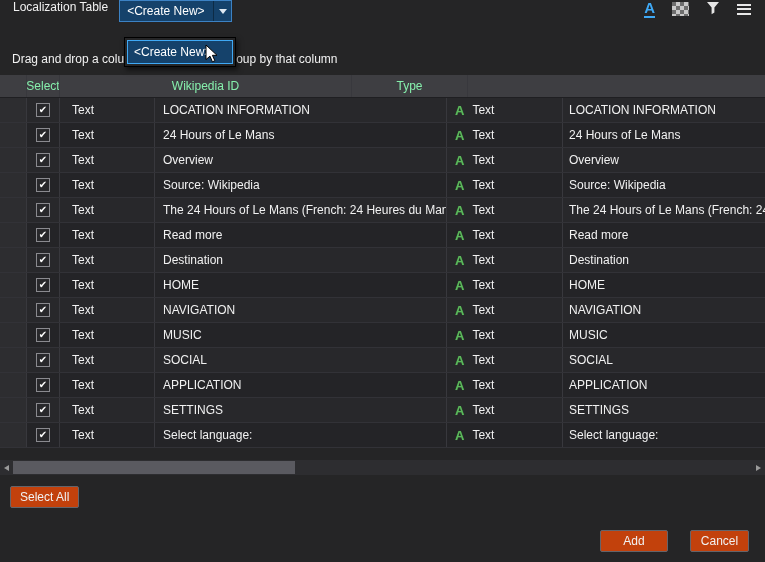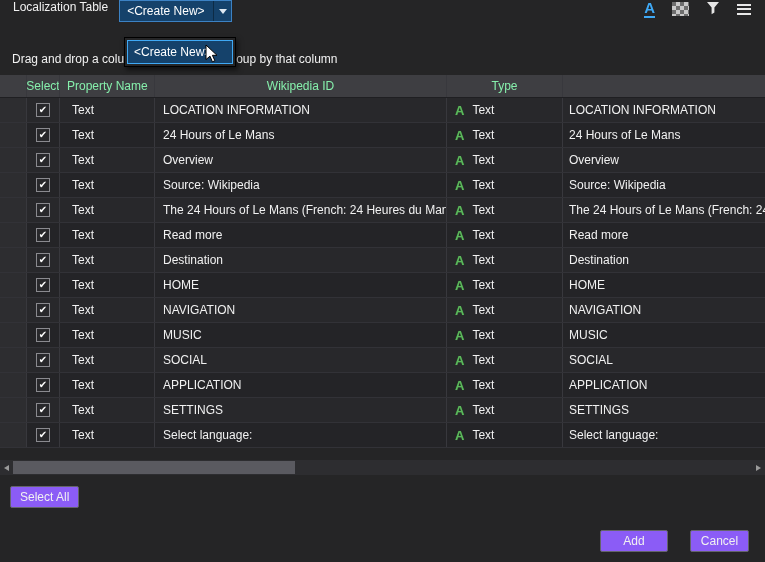--- a/index.html
+++ b/index.html
@@ -55,21 +55,21 @@
   
   .hscroll{position:absolute;top:460px;left:0;right:0;height:15px;background:#2d2d30;}
   .harrow{position:absolute;top:0;width:13px;height:15px;display:flex;align-items:center;justify-content:center;}
   .harrow.left{left:0;} .harrow.right{right:0;}
   .tri-left{width:0;height:0;border-top:3.5px solid transparent;border-bottom:3.5px solid transparent;
             border-right:5px solid #9a9a9a;}
   .tri-right{width:0;height:0;border-top:3.5px solid transparent;border-bottom:3.5px solid transparent;
              border-left:5px solid #9a9a9a;}
   .hthumb{position:absolute;left:13px;top:1px;width:282px;height:13px;background:#5a5a60;}
   
-  .btn{height:22px;background:#8b5cf6;border:1px solid #64646a;border-radius:2px;color:#f1f1f1;
+  .btn{height:22px;background:#c2410c;border:1px solid #64646a;border-radius:2px;color:#f1f1f1;
        font-family:"Liberation Sans", sans-serif;font-size:12px;padding:1px 9px;
        display:flex;align-items:center;justify-content:center;box-sizing:border-box;cursor:default;}
   .selbtns{position:absolute;top:486px;left:10px;display:flex;gap:5px;}
   .bottombtns{position:absolute;top:530px;right:16px;display:flex;gap:22px;}
   .btn-add{width:68px;} .btn-cancel{width:59px;}
   
   .popup{position:absolute;top:37px;left:124px;width:106px;background:#252526;border:1px solid #000;
          padding:2px;box-sizing:content-box;box-shadow:2px 3px 5px rgba(0,0,0,.55);z-index:10;}
   .popup-item{height:24px;display:flex;align-items:center;padding:0 6px;background:#15426b;
               border:1px solid #3fa9f5;box-sizing:border-box;color:#ffffff;}
@@ -102,21 +102,20 @@
       </span>
   </div>
 </div>
 
 <div class="hintbar">Drag and drop a column header here to group by that column</div>
 
 <div class="grid">
   <div class="ghead">
     <div class="c rowhdr hcell"></div>
     <div class="c csel hcell center">Select</div>
-    <div class="c cprop hcell">Property Name</div>
     <div class="c cres hcell center">Wikipedia ID</div>
     <div class="c ctype hcell center">Type</div>
     <div class="c cval hcell"></div>
   </div>
   <div id="grid-body">
   <div class="trow">
     <div class="c rowhdr"></div>
     <div class="c csel">
       <span class="checkbox">
         <span class="check">✔</span>

